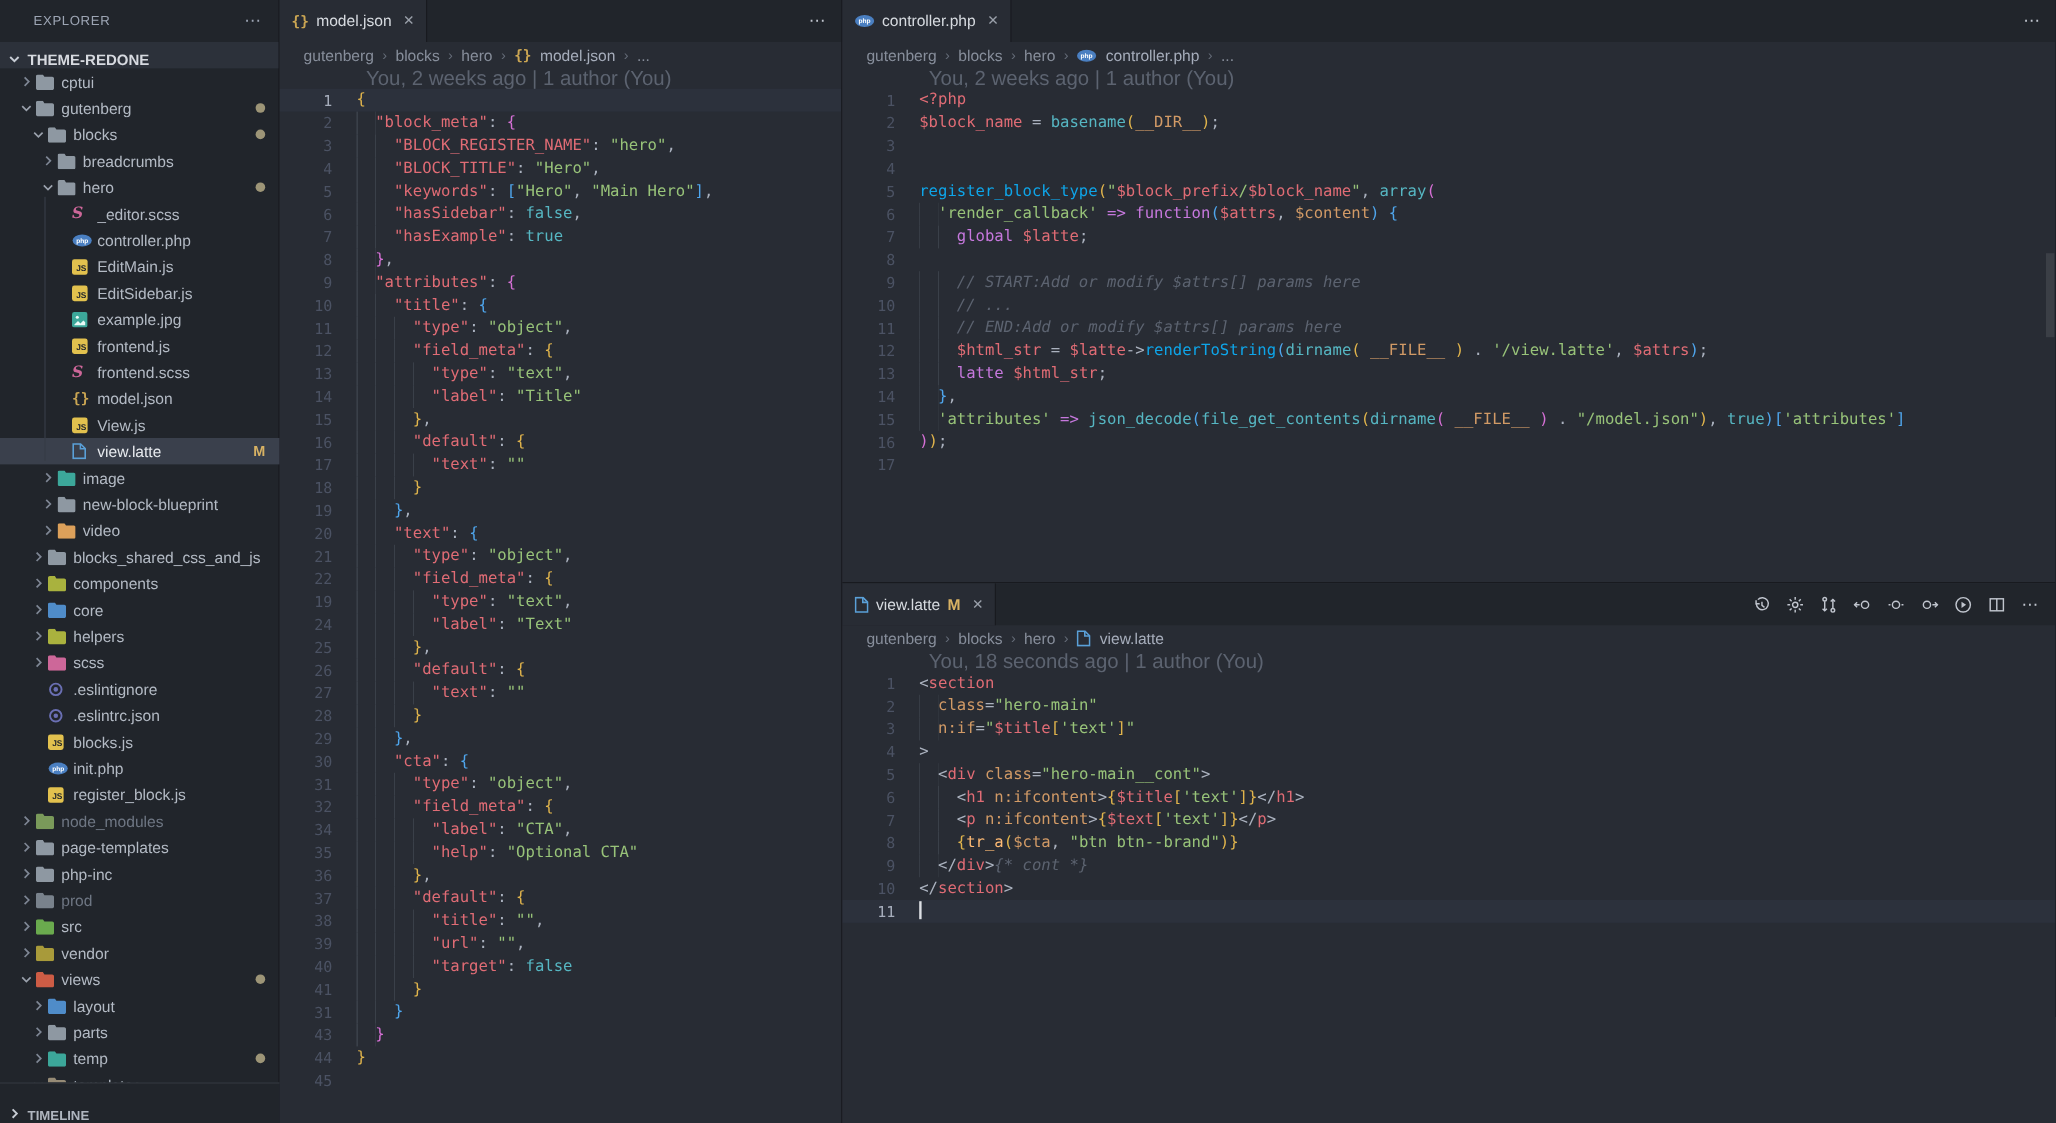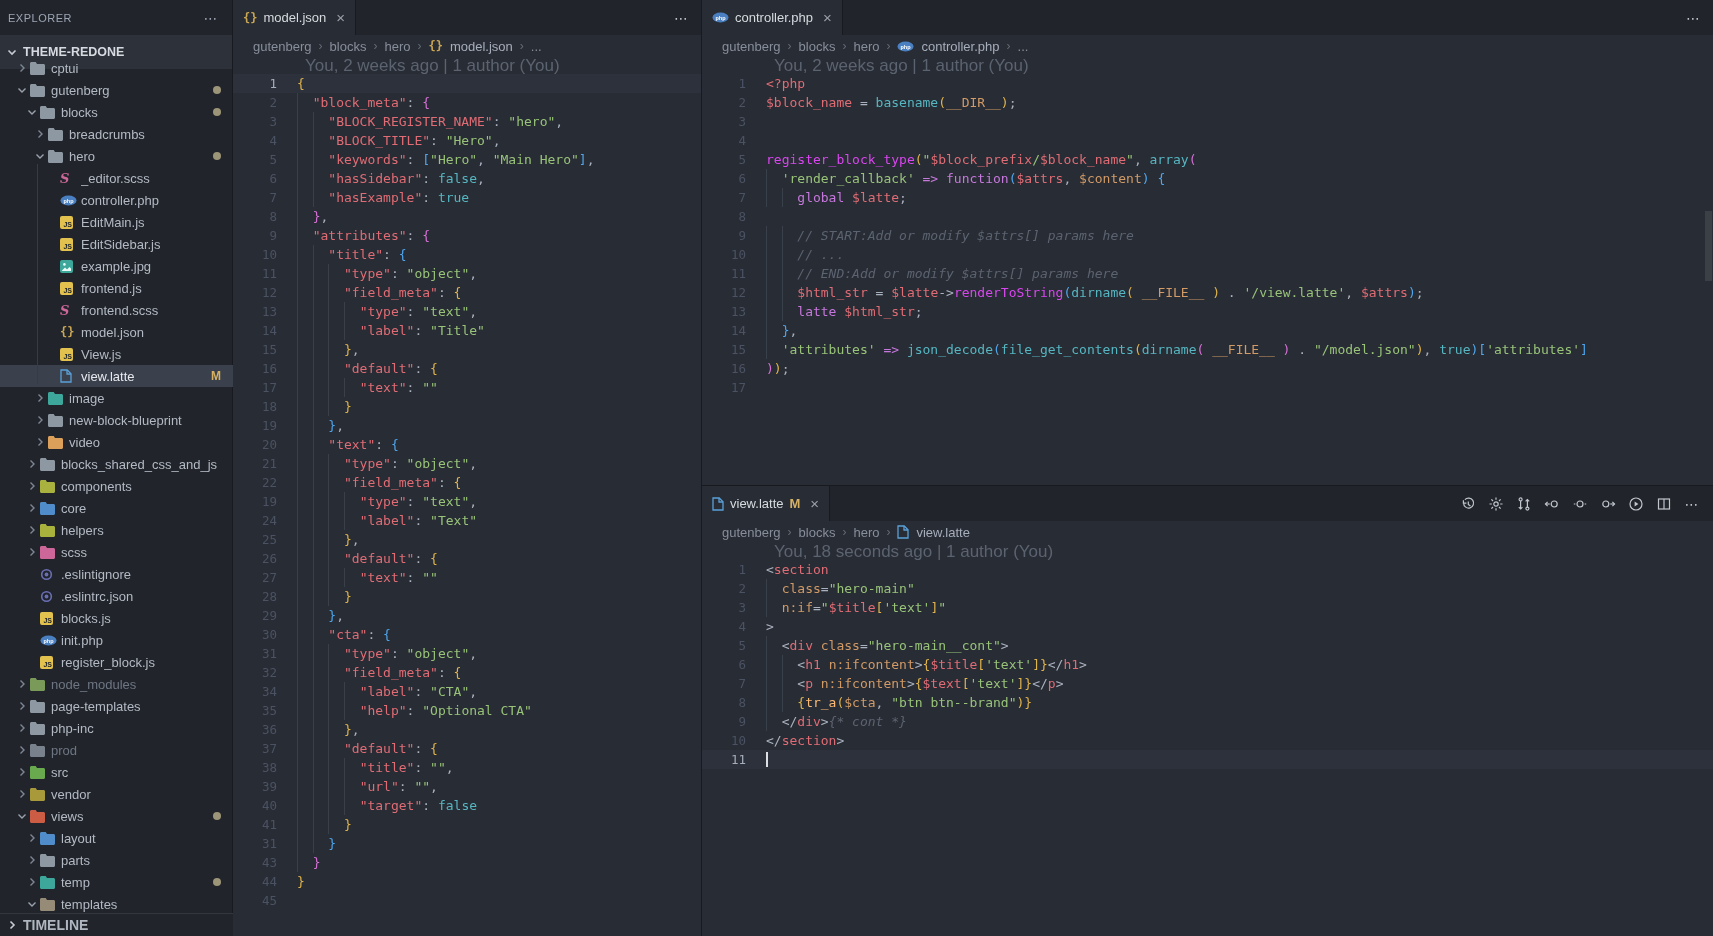--- a/index.html
+++ b/index.html
@@ -1,35 +1,35 @@
 <!DOCTYPE html>
 <html><head>
 <meta charset="utf-8">
 <style>
   html,body{margin:0;padding:0;background:#15171c;}
   .app{position:relative;width:1713px;height:936px;background:#282c34;overflow:hidden;
        font-family:"Liberation Sans","DejaVu Sans",sans-serif;color:#abb2bf;font-size:13px;}
   
   .sidebar{position:absolute;left:0;top:0;width:233px;height:936px;background:#21252b;border-right:1px solid #181a1f;box-sizing:border-box;}
-  .sb-header{height:35px;display:flex;align-items:center;justify-content:space-between;padding:0 14px 0 8px;color:#9da5b4;font-size:11px;letter-spacing:.5px;}
+  .sb-header{height:35px;display:flex;align-items:center;justify-content:space-between;padding:0 14px 0 28px;color:#9da5b4;font-size:11px;letter-spacing:.5px;}
   .sb-more{color:#9da5b4;font-size:14px;cursor:pointer;}
-  .sb-root{height:34px;background:#2c313a;display:flex;align-items:center;gap:3px;padding-left:4px;font-weight:700;font-size:12.5px;color:#d7dae0;}
+  .sb-root{height:22px;background:#2c313a;display:flex;align-items:flex-end;gap:3px;padding-left:4px;font-weight:700;font-size:12.5px;color:#d7dae0;}
   .tree{position:absolute;top:57px;left:0;width:233px;}
   .row{height:22px;display:flex;align-items:center;color:#b3bac4;cursor:pointer;}
   .row.sel{background:#3a404c;color:#e6e9ed;}
   .row.dim{color:#6e7683;}
   .row .sp{flex:none;}
   .chev{width:16px;flex:none;display:flex;align-items:center;justify-content:center;}
   .fico{width:18px;flex:none;display:flex;align-items:center;justify-content:flex-start;}
   .lbl{margin-left:3px;white-space:nowrap;overflow:hidden;}
   .badge{margin-left:auto;margin-right:12px;flex:none;}
   .dot{width:8px;height:8px;border-radius:50%;background:#9d9577;}
   .mbadge{color:#d8b264;font-weight:700;font-size:12px;}
   .guide{position:absolute;left:37px;top:164px;width:1px;height:220px;background:#363c46;}
-  .sb-timeline{position:absolute;left:0;bottom:0;width:233px;height:23px;border-top:1px solid #33373e;display:flex;align-items:center;gap:3px;padding-left:4px;box-sizing:border-box;font-weight:700;font-size:14px;color:#b0b6bf;background:#21252b;}
+  .sb-timeline{position:absolute;left:0;bottom:0;width:233px;height:34px;border-top:1px solid #33373e;display:flex;align-items:flex-end;gap:3px;padding-left:4px;box-sizing:border-box;font-weight:700;font-size:11px;color:#b0b6bf;background:#21252b;}
   
   .group{position:absolute;background:#282c34;overflow:hidden;}
   #g-left{left:233px;top:0;width:469px;height:936px;border-right:1px solid #181a1f;box-sizing:border-box;}
   #g-tr{left:702px;top:0;width:1011px;height:486px;border-bottom:1px solid #181a1f;box-sizing:border-box;}
   #g-br{left:702px;top:486px;width:1011px;height:450px;}
   .tabs{height:35px;background:#21252b;display:flex;align-items:stretch;}
   .tab{background:#282c34;display:flex;align-items:center;gap:6px;padding:0 10px;font-size:13px;color:#d7dbe0;border-right:1px solid #181a1f;cursor:pointer;}
   .tab .close{color:#9aa0aa;font-size:15px;margin-left:4px;}
   .tab .tmod{color:#d8b264;font-weight:700;}
   .tab-actions{margin-left:auto;display:flex;align-items:center;gap:10px;padding-right:12px;color:#c0c5ce;}
@@ -40,21 +40,21 @@
   .crumbs .cico{display:flex;align-items:center;}
   
   .codearea{position:relative;}
   .blame{height:17px;line-height:17px;padding-left:72px;font-size:17px;color:#5c6370;white-space:nowrap;}
   .cl{display:flex;height:19px;line-height:19px;font-family:"DejaVu Sans Mono",monospace;font-size:13px;position:relative;}
   .cl.cur{background:#2c313c;}
   .ln{width:44px;flex:none;text-align:right;color:#4b5263;font-size:12.5px;user-select:none;}
   .cl.cur .ln{color:#a6adbb;}
   .ct{padding-left:20px;white-space:pre;}
   .tk-p{color:#abb2bf}.tk-k{color:#e06c75}.tk-s{color:#98c379}.tk-b{color:#56b6c2}
-  .tk-f{color:#d946ef}.tk-kw{color:#c678dd}.tk-o{color:#d19a66}
+  .tk-f{color:#0ea5e9}.tk-kw{color:#c678dd}.tk-o{color:#d19a66}
   .tk-c{color:#5c6370;font-style:italic}
   .tk-g{color:#e0b44c}.tk-m{color:#d670d6}.tk-bl{color:#4fa6ed}.tk-w{color:#fdba74}
   .tk-i{display:inline-block;height:19px;vertical-align:top;white-space:pre;
         background-image:repeating-linear-gradient(90deg,#3a4049 0,#3a4049 1px,transparent 1px,transparent 15.66px);}
   .cursor{display:inline-block;width:2px;height:15px;background:#dcdfe4;vertical-align:middle;margin-top:-2px;}
   .scrollthumb{position:absolute;right:1px;top:211px;width:7px;height:70px;background:rgba(255,255,255,.09);}
   svg{display:block;}
 </style>
 </head>
 <body>

